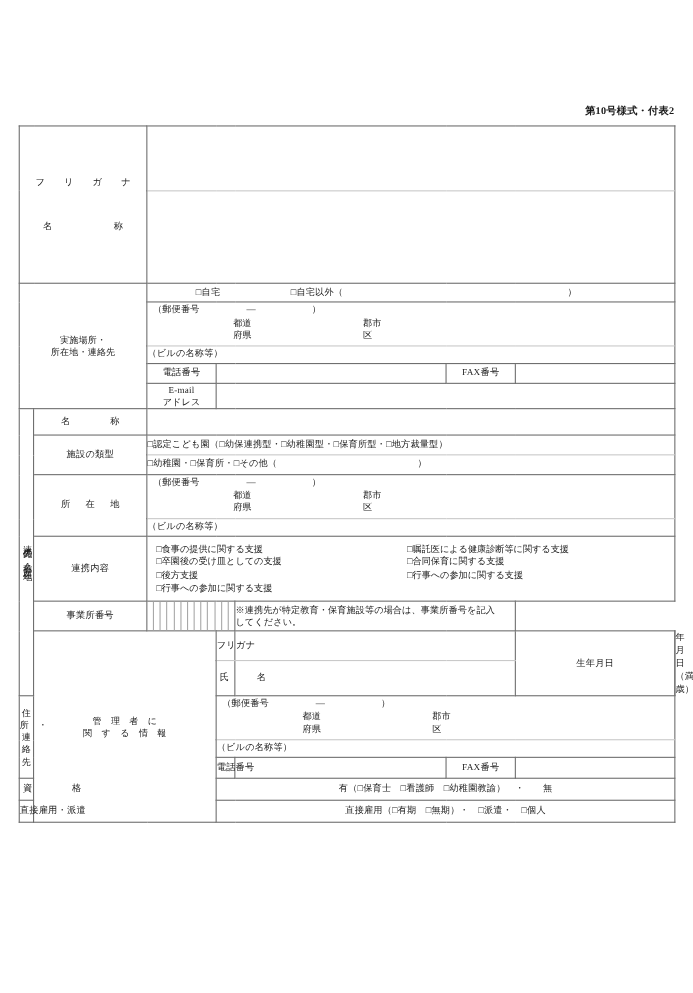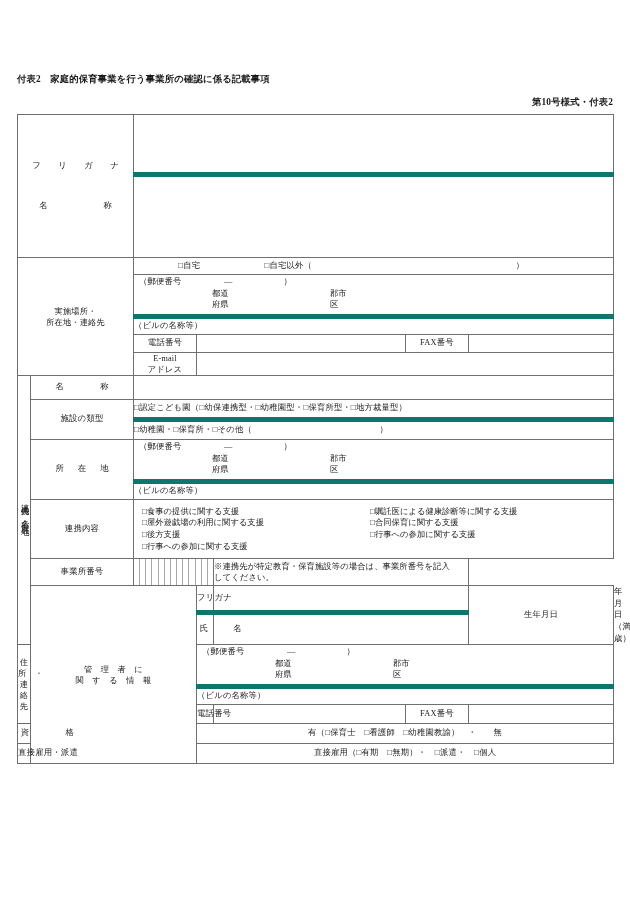--- a/index.html
+++ b/index.html
@@ -59,21 +59,21 @@
     padding-left: 17px;
   }
   .form-table td {
     border: 1px solid #6f6f6f;
     padding: 0;
     vertical-align: middle;
     background: #fff;
   }
   
   .form-table td.thin-b { border-bottom: 1px solid #c9c9c9; }
-  .form-table td.thin-t { border-top: 5px solid #0f766e; }
+  .form-table td.thin-t { border-top: 1px solid #0f766e; }
 
   .cell-pad { padding: 2px 5px; }
 
   
   .lbl {
     text-align: center;
     font-size: 8.4px;
     letter-spacing: 0.4px;
     white-space: pre;
   }
@@ -188,21 +188,20 @@
     padding-right: 14px;
   }
 
   .qual-row { text-align: center; font-size: 8.3px; white-space: pre; letter-spacing: .2px; padding: 3px 0; }
 </style>
 </head>
 <body>
 
 <div class="page">
 
-  <div class="doc-title">付表2　家庭的保育事業を行う事業所の確認に係る記載事項</div>
   <div class="doc-formno">第10号様式・付表2</div>
 
   <table class="form-table">
     <colgroup>
       <col style="width:13px">
       <col style="width:103px">
       <col style="width:63px">
       <col style="width:17px">
       <col style="width:192px">
       <col style="width:63px">
@@ -297,21 +296,21 @@
           <span class="txt">（ビルの名称等）</span>
         </td>
       </tr>
 
       <tr>
         <td class="lbl lbl-tight">連携内容</td>
         <td colspan="5" style="height:58px">
           <div class="link-content">
             <div class="link-col left">
               <div>□食事の提供に関する支援</div>
-              <div>□屋外遊戯場の利用に関する支援</div>
+              <div>□卒園後の受け皿としての支援</div>
               <div>□後方支援</div>
               <div>□行事への参加に関する支援</div>
             </div>
             <div class="link-col">
               <div>□嘱託医による健康診断等に関する支援</div>
               <div>□合同保育に関する支援</div>
               <div>□行事への参加に関する支援</div>
             </div>
           </div>
         </td>

